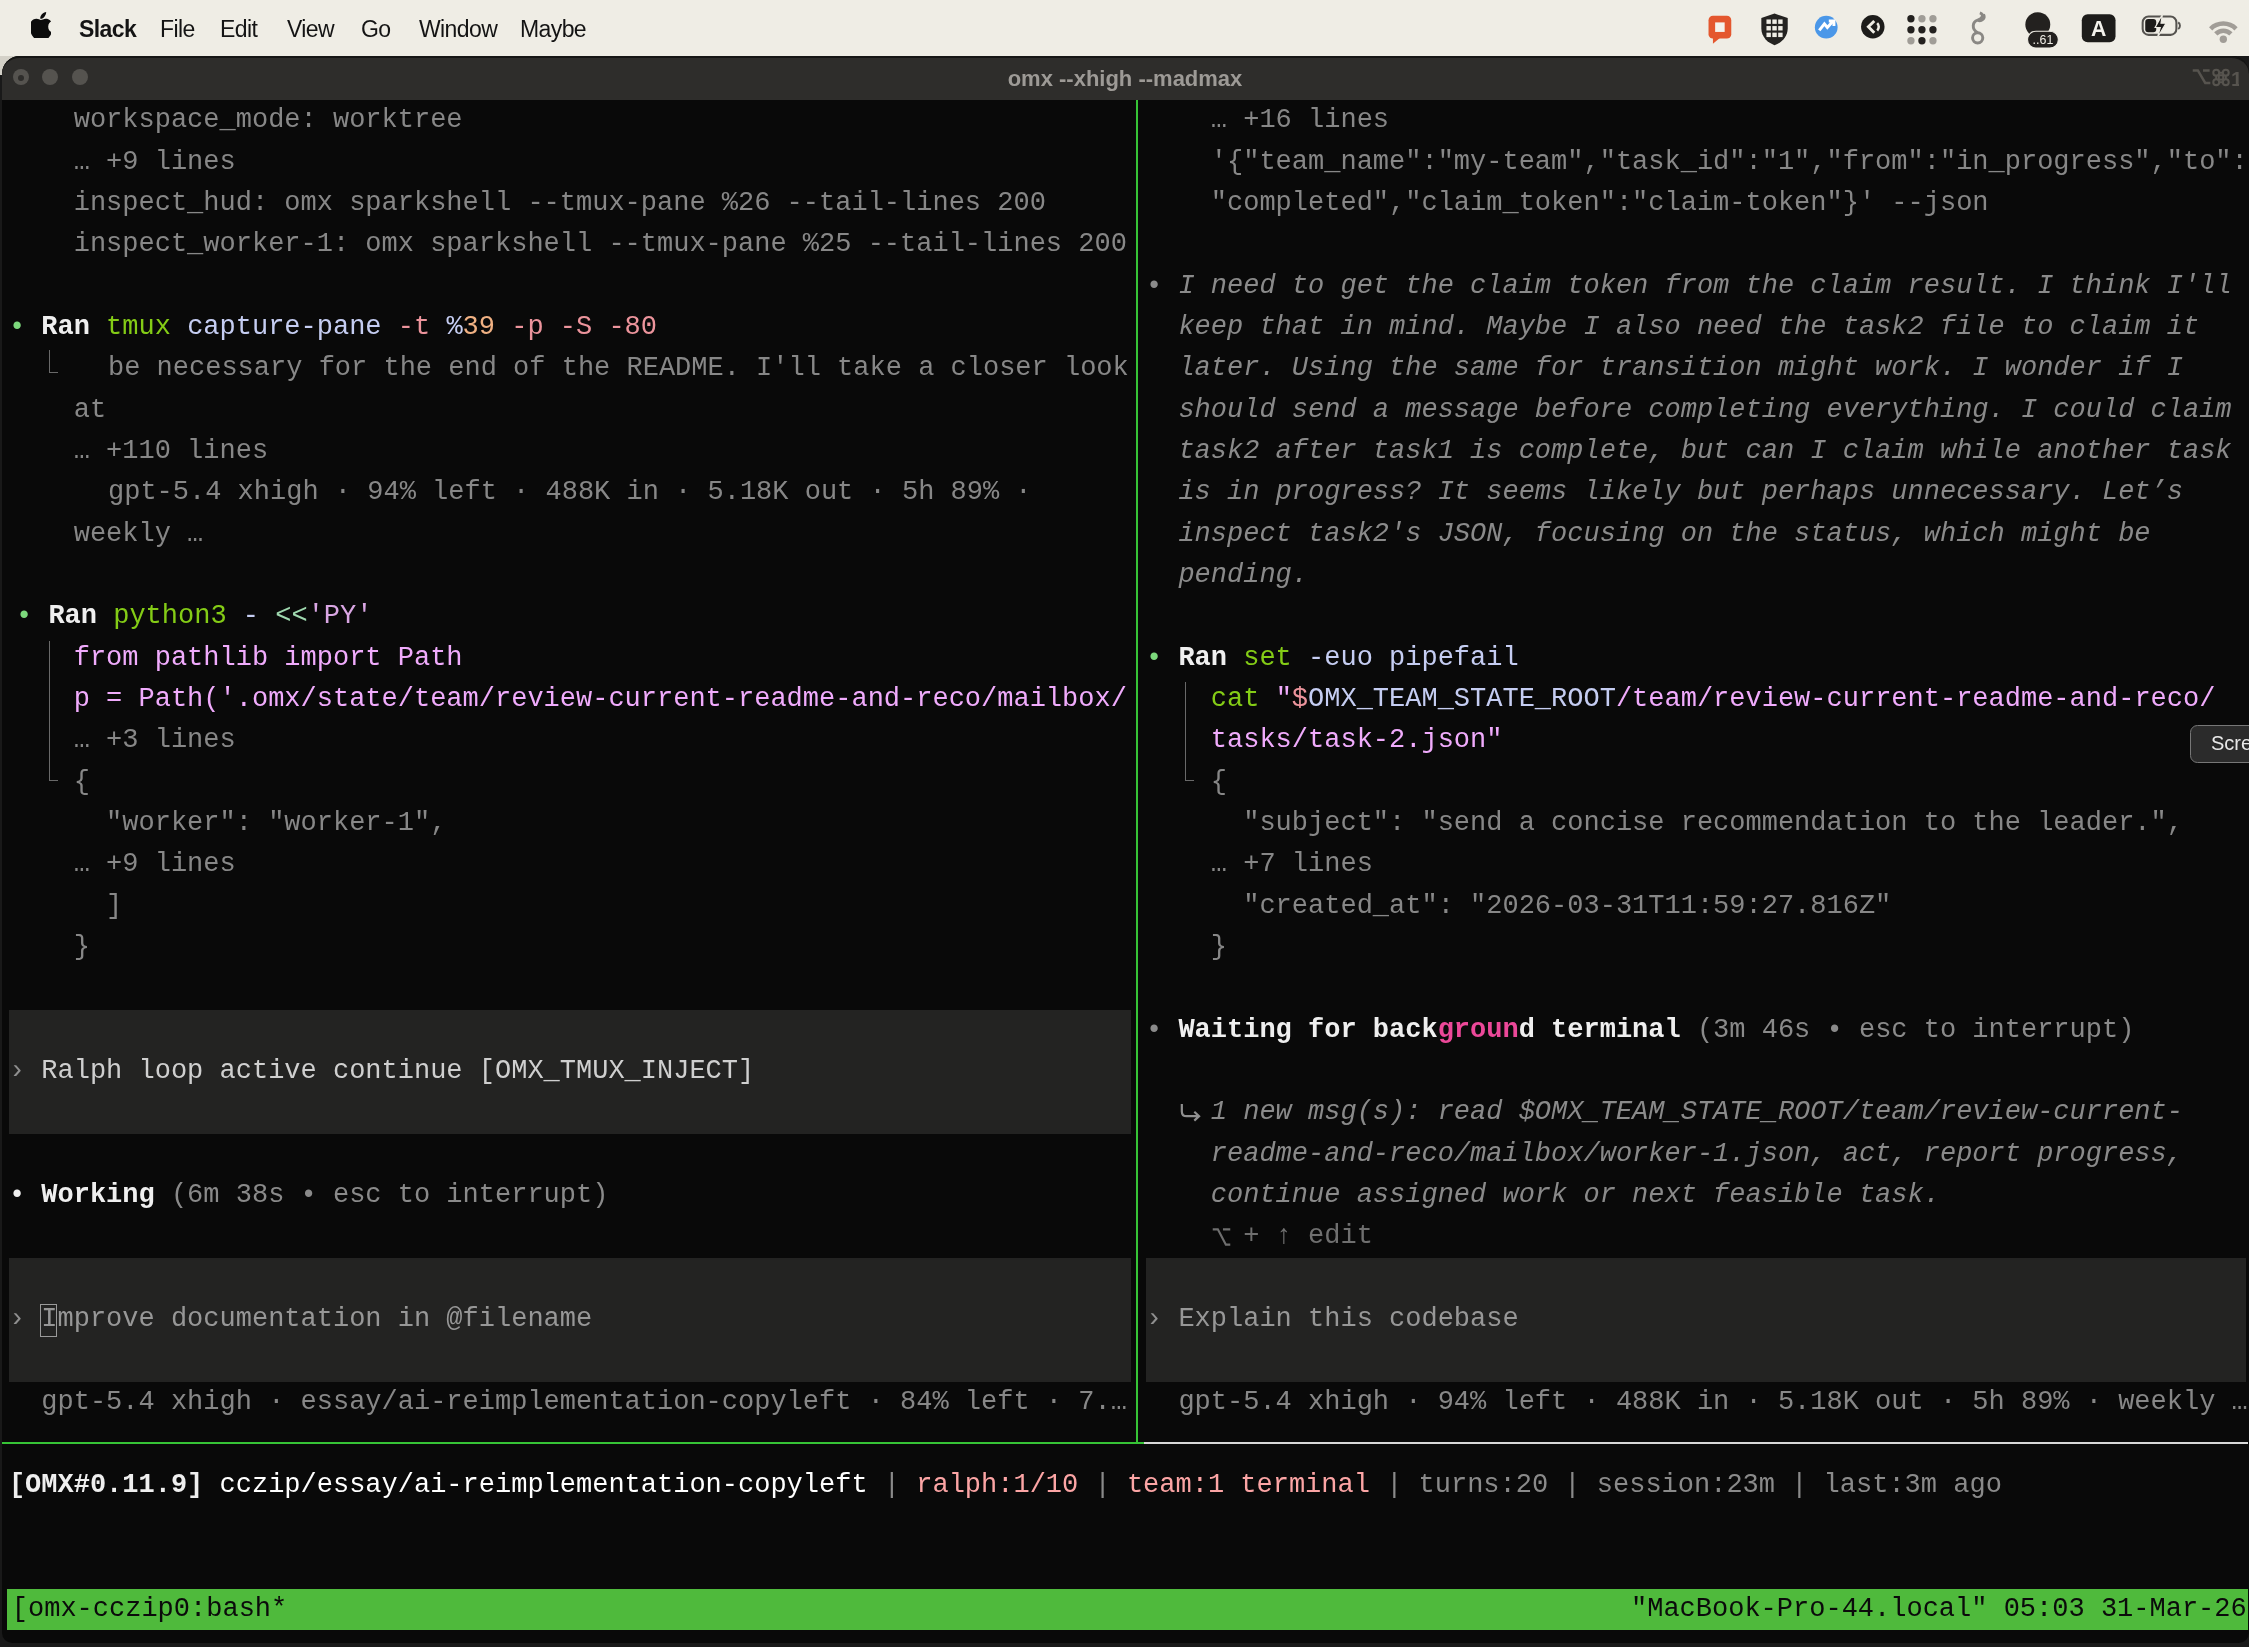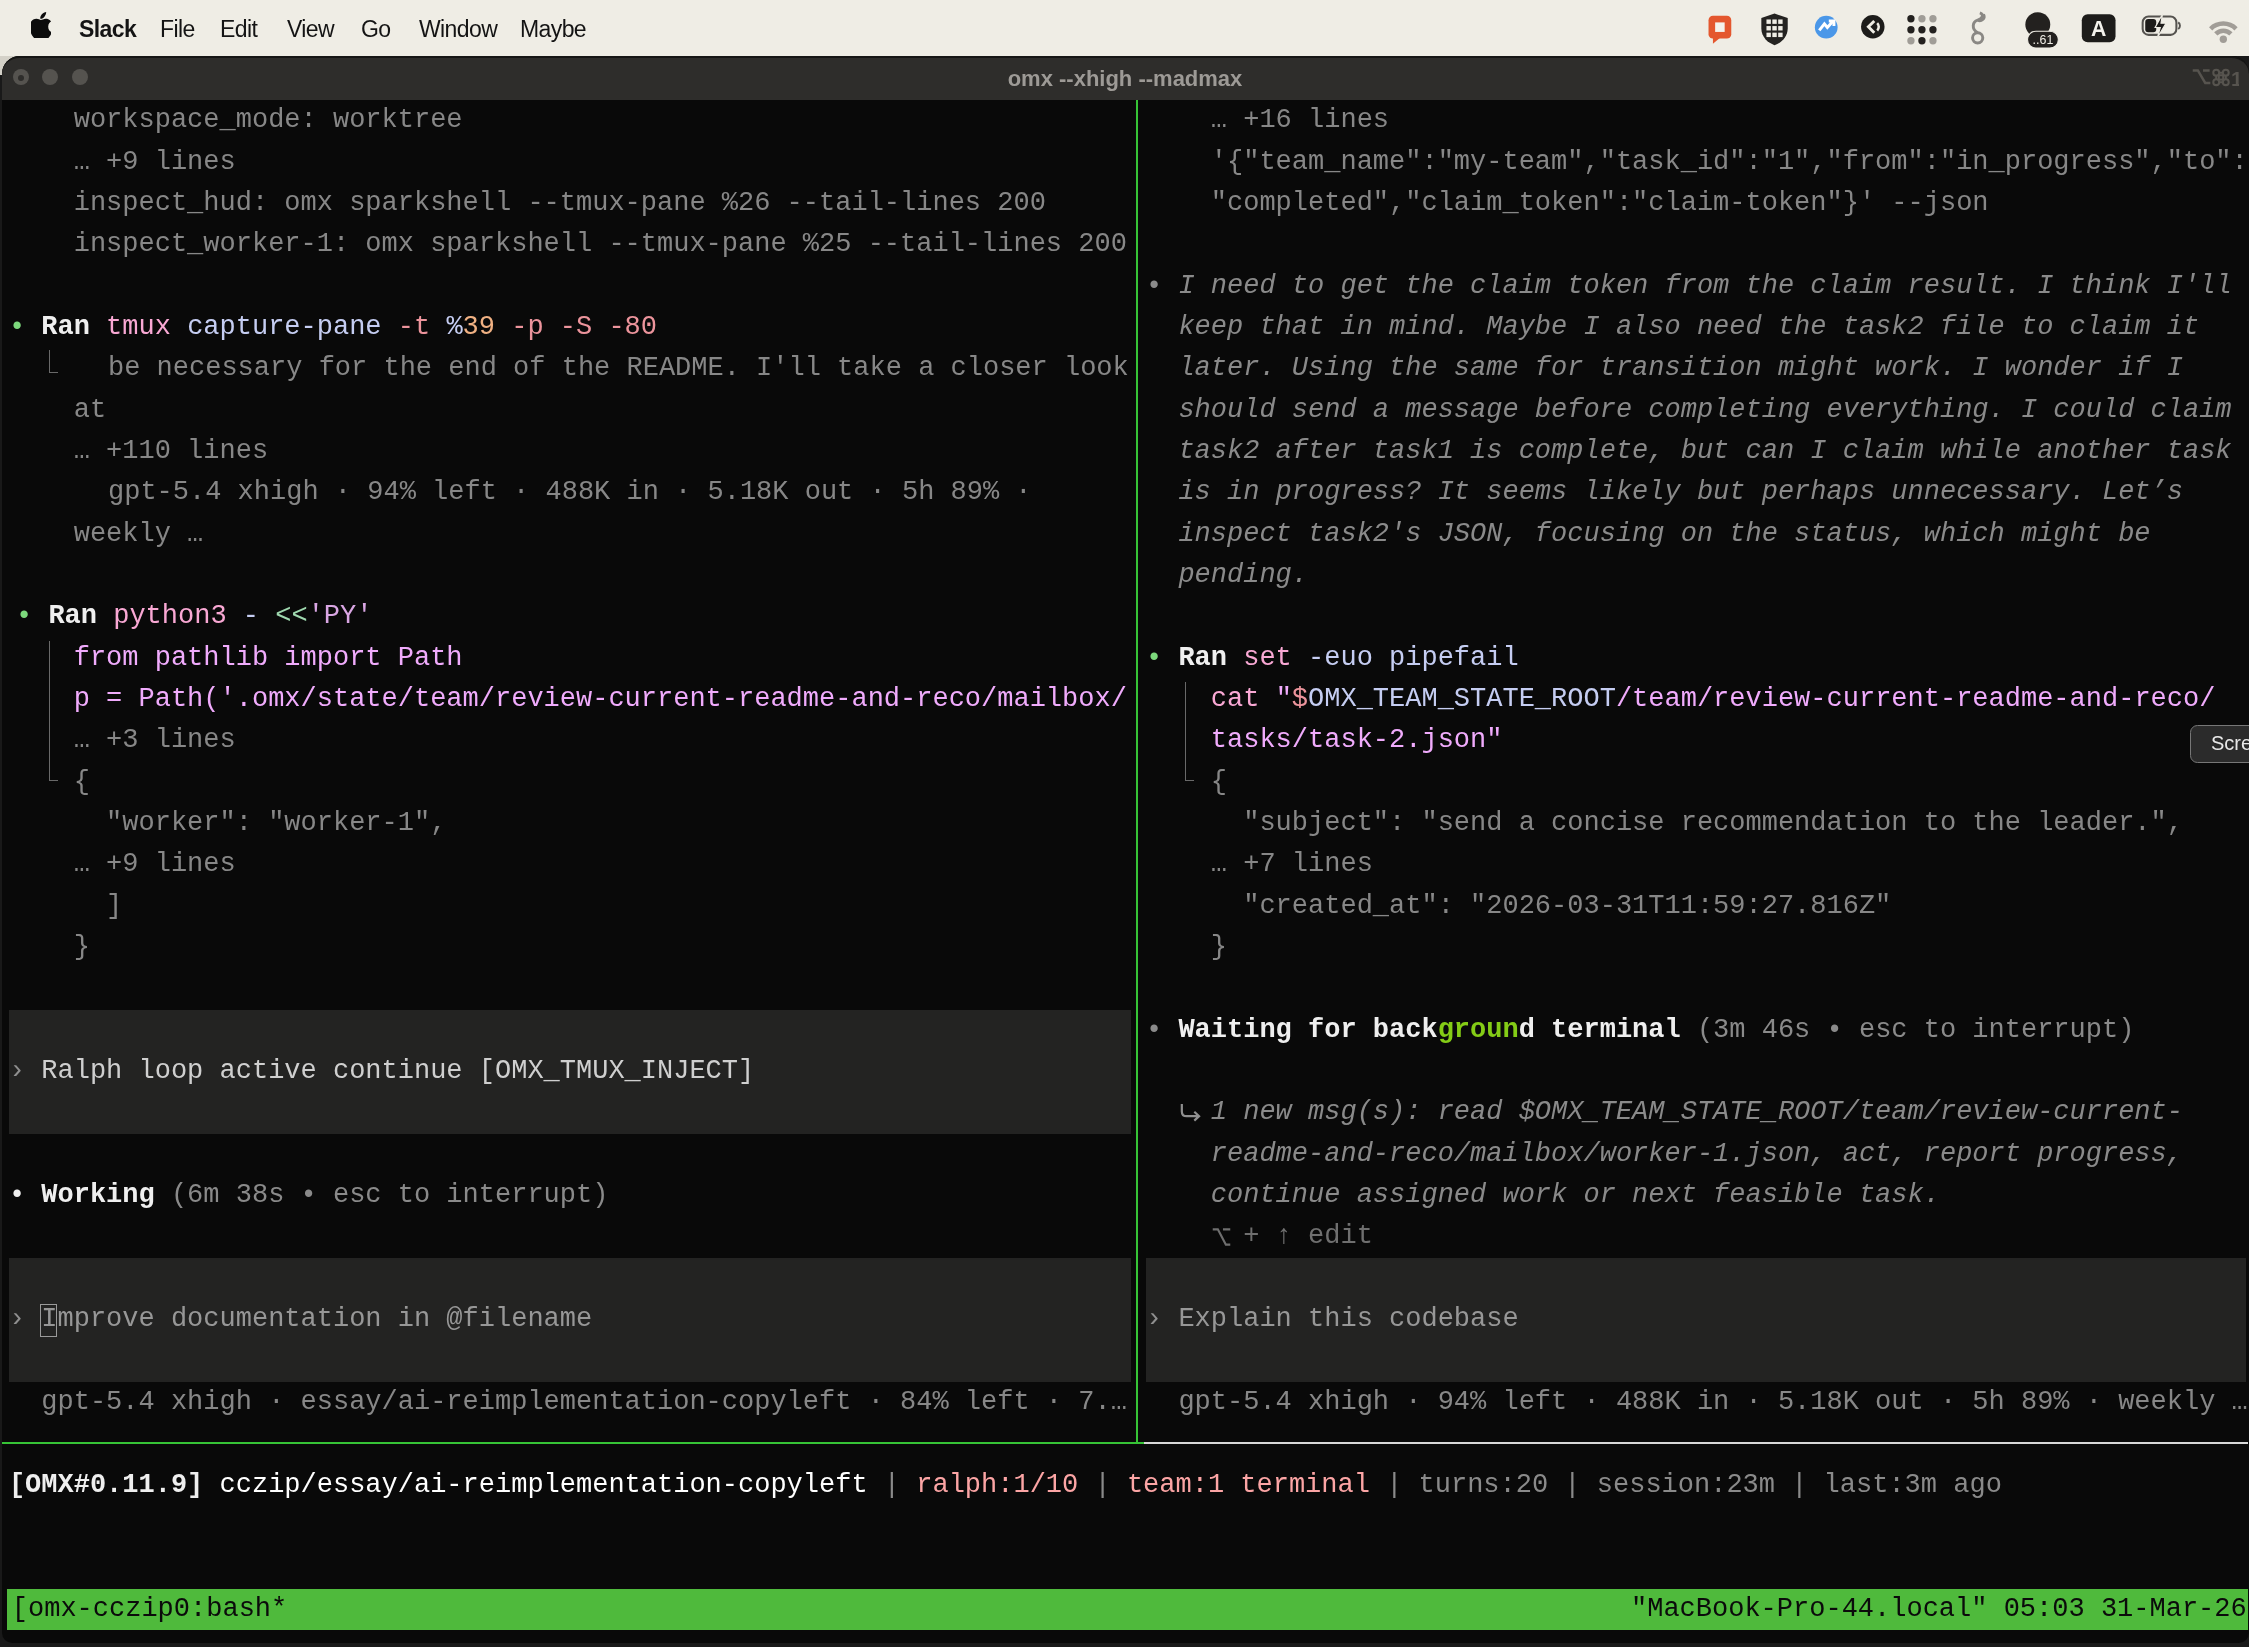--- a/index.html
+++ b/index.html
@@ -8,29 +8,29 @@
 .t i {color:#8a8a8a;font-style:italic}
 .g {color:#878787}
 .g2 {color:#8a8a8a}
 .lg {color:#cfcfcf}
 .mg {color:#979797}
 .dg {color:#8f8f8f}
 .dm {color:#6f6f6f}
 .gb {color:#7cd97c}
 .wb {color:#efefef}
 .cg {color:#f0abfc}
-.bl {color:#f9a8d4}
+.bl {color:#84cc16}
 .lv {color:#c5cdf2}
 .pk {color:#ec949c}
 .pe {color:#f0b183}
 .mv {color:#d9a6e3}
 .tl {color:#9fd8af}
 .cy {color:#ffffff}
 .sg {color:#fca5a5}
-.t b.sh {color:#84cc16}
+.t b.sh {color:#ec4899}
 .abs {position:absolute}
 .mb {position:absolute;top:16px;height:26.6px;line-height:26.6px;font-family:'Liberation Sans',sans-serif;font-size:23px;letter-spacing:-0.6px;color:#141414}
 </style></head>
 <body>
 
 <div class="abs" style="left:0;top:0;width:2250px;height:56px;background:#efede5"></div>
 <svg class="abs" style="left:31px;top:11.8px" width="20" height="26.6" viewBox="0 0 25 34">
     <path fill="#0c0c0c" d="M17.1 5.6c1.3-1.6 2.2-3.8 2-5.6-1.9.1-4.2 1.3-5.5 2.9-1.2 1.4-2.3 3.7-2 5.8 2.1.2 4.2-1.2 5.5-3.1z"></path>
     <path fill="#0c0c0c" d="M21.7 18.7c0-4.4 3.6-6.5 3.8-6.6-2.1-3-5.3-3.4-6.4-3.5-2.7-.3-5.3 1.6-6.7 1.6-1.4 0-3.5-1.6-5.8-1.5-3 0-5.7 1.7-7.2 4.4-3.1 5.3-.8 13.2 2.2 17.5 1.5 2.1 3.2 4.5 5.5 4.4 2.2-.1 3-1.4 5.7-1.4 2.7 0 3.4 1.4 5.8 1.4 2.4 0 3.9-2.2 5.3-4.3 1.7-2.4 2.4-4.8 2.4-4.9-.1 0-4.6-1.8-4.6-7.1z"></path>
   </svg>

